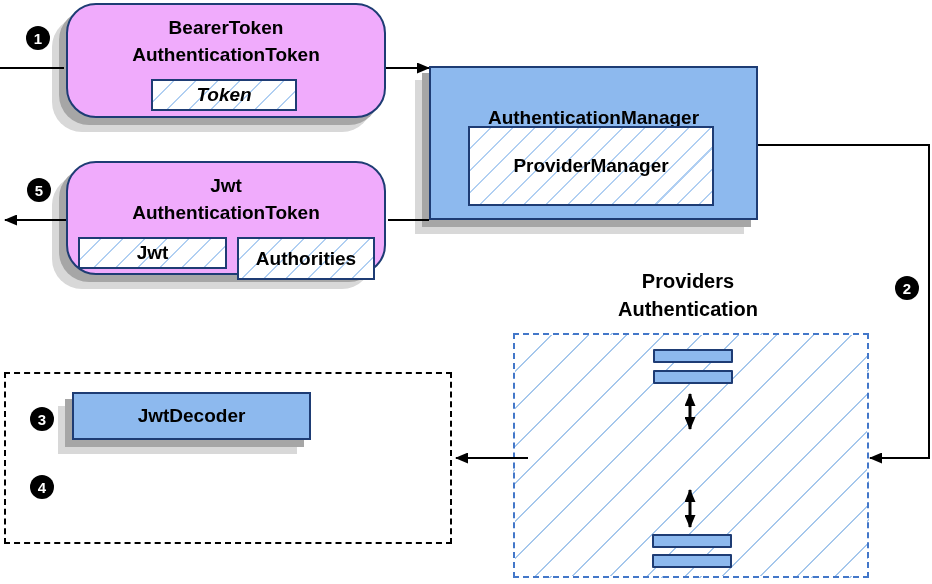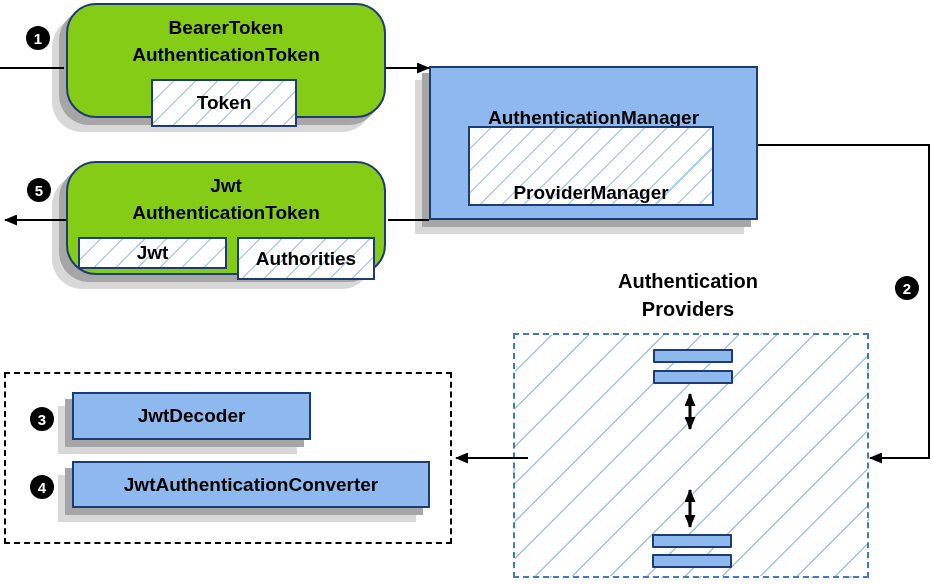--- a/index.html
+++ b/index.html
@@ -10,21 +10,21 @@
     height: 584px;
     background: #ffffff;
     font-family: "Liberation Sans", sans-serif;
     font-weight: bold;
     color: #000;
     overflow: hidden;
   }
   
   .rnode {
     position: absolute;
-    background: #84cc16;
+    background: #f0abfc;
     border: 2px solid #1e3c74;
     border-radius: 30px;
     box-shadow: -7px 7px 0 #a6a6a6, -14px 14px 0 #d8d8d8;
     z-index: 2;
   }
   
   .qnode {
     position: absolute;
     background: #8db9ee;
     border: 2px solid #1e3c74;
@@ -120,65 +120,62 @@
   <div class="badge" style="left:30px; top:407px;">3</div>
   <div class="badge" style="left:30px; top:475px;">4</div>
   <div class="badge" style="left:27px; top:178px;">5</div>
 
   <div class="rnode" style="left:66px; top:3px; width:320px; height:115px;">
     <div class="title">
       <div>BearerToken</div>
       <div>AuthenticationToken</div>
     </div>
   </div>
-  <div class="hatchbox" style="left:151px; top:79px; width:146px; height:48px;">
+  <div class="hatchbox" style="left:151px; top:79px; width:146px; height:32px;font-style:italic;">
     <span>Token</span>
   </div>
 
   <div class="qnode" style="left:429px; top:66px; width:329px; height:154px; align-items:flex-start; justify-content:center;">
     <div class="title mgr" style="padding-top:36px;">AuthenticationManager</div>
   </div>
-  <div class="hatchbox" style="left:468px; top:126px; width:246px; height:80px;align-items:flex-end;">
+  <div class="hatchbox" style="left:468px; top:126px; width:246px; height:80px;">
     <span>ProviderManager</span>
   </div>
 
   <div class="rnode" style="left:66px; top:161px; width:320px; height:114px;">
     <div class="title">
       <div>Jwt</div>
       <div>AuthenticationToken</div>
     </div>
   </div>
   <div class="hatchbox" style="left:78px; top:237px; width:149px; height:32px;">
     <span>Jwt</span>
   </div>
   <div class="hatchbox" style="left:237px; top:237px; width:138px; height:43px;">
     <span>Authorities</span>
   </div>
 
   <div class="providers-heading">
+    <div>Providers</div>
     <div>Authentication</div>
-    <div>Providers</div>
   </div>
 
   <div class="dashed-blue" style="left:513px; top:333px; width:356px; height:245px;"></div>
 
   <div class="bar" style="left:653px; top:349px;"></div>
   <div class="bar" style="left:653px; top:370px;"></div>
 
 
   <div class="bar" style="left:652px; top:534px;"></div>
   <div class="bar" style="left:652px; top:554px;"></div>
 
   <div class="dashed-black" style="left:4px; top:372px; width:448px; height:172px;"></div>
 
   <div class="qnode" style="left:72px; top:392px; width:239px; height:48px;">
     <span>JwtDecoder</span>
-  </div>
-  <div class="qnode" style="left:72px; top:461px; width:358px; height:47px;">
-    <span>JwtAuthenticationConverter</span>
   </div>
 
   <svg class="overlay" viewBox="0 0 932 584">
     <defs>
       <marker id="ah" markerUnits="userSpaceOnUse" markerWidth="13" markerHeight="11" viewBox="0 0 13 11" refX="12" refY="5.5" orient="auto">
         <path d="M0,0 L13,5.5 L0,11 Z" fill="#000"></path>
       </marker>
       <marker id="ahs" markerUnits="userSpaceOnUse" markerWidth="13" markerHeight="11" viewBox="0 0 13 11" refX="12" refY="5.5" orient="auto-start-reverse">
         <path d="M0,0 L13,5.5 L0,11 Z" fill="#000"></path>
       </marker>

